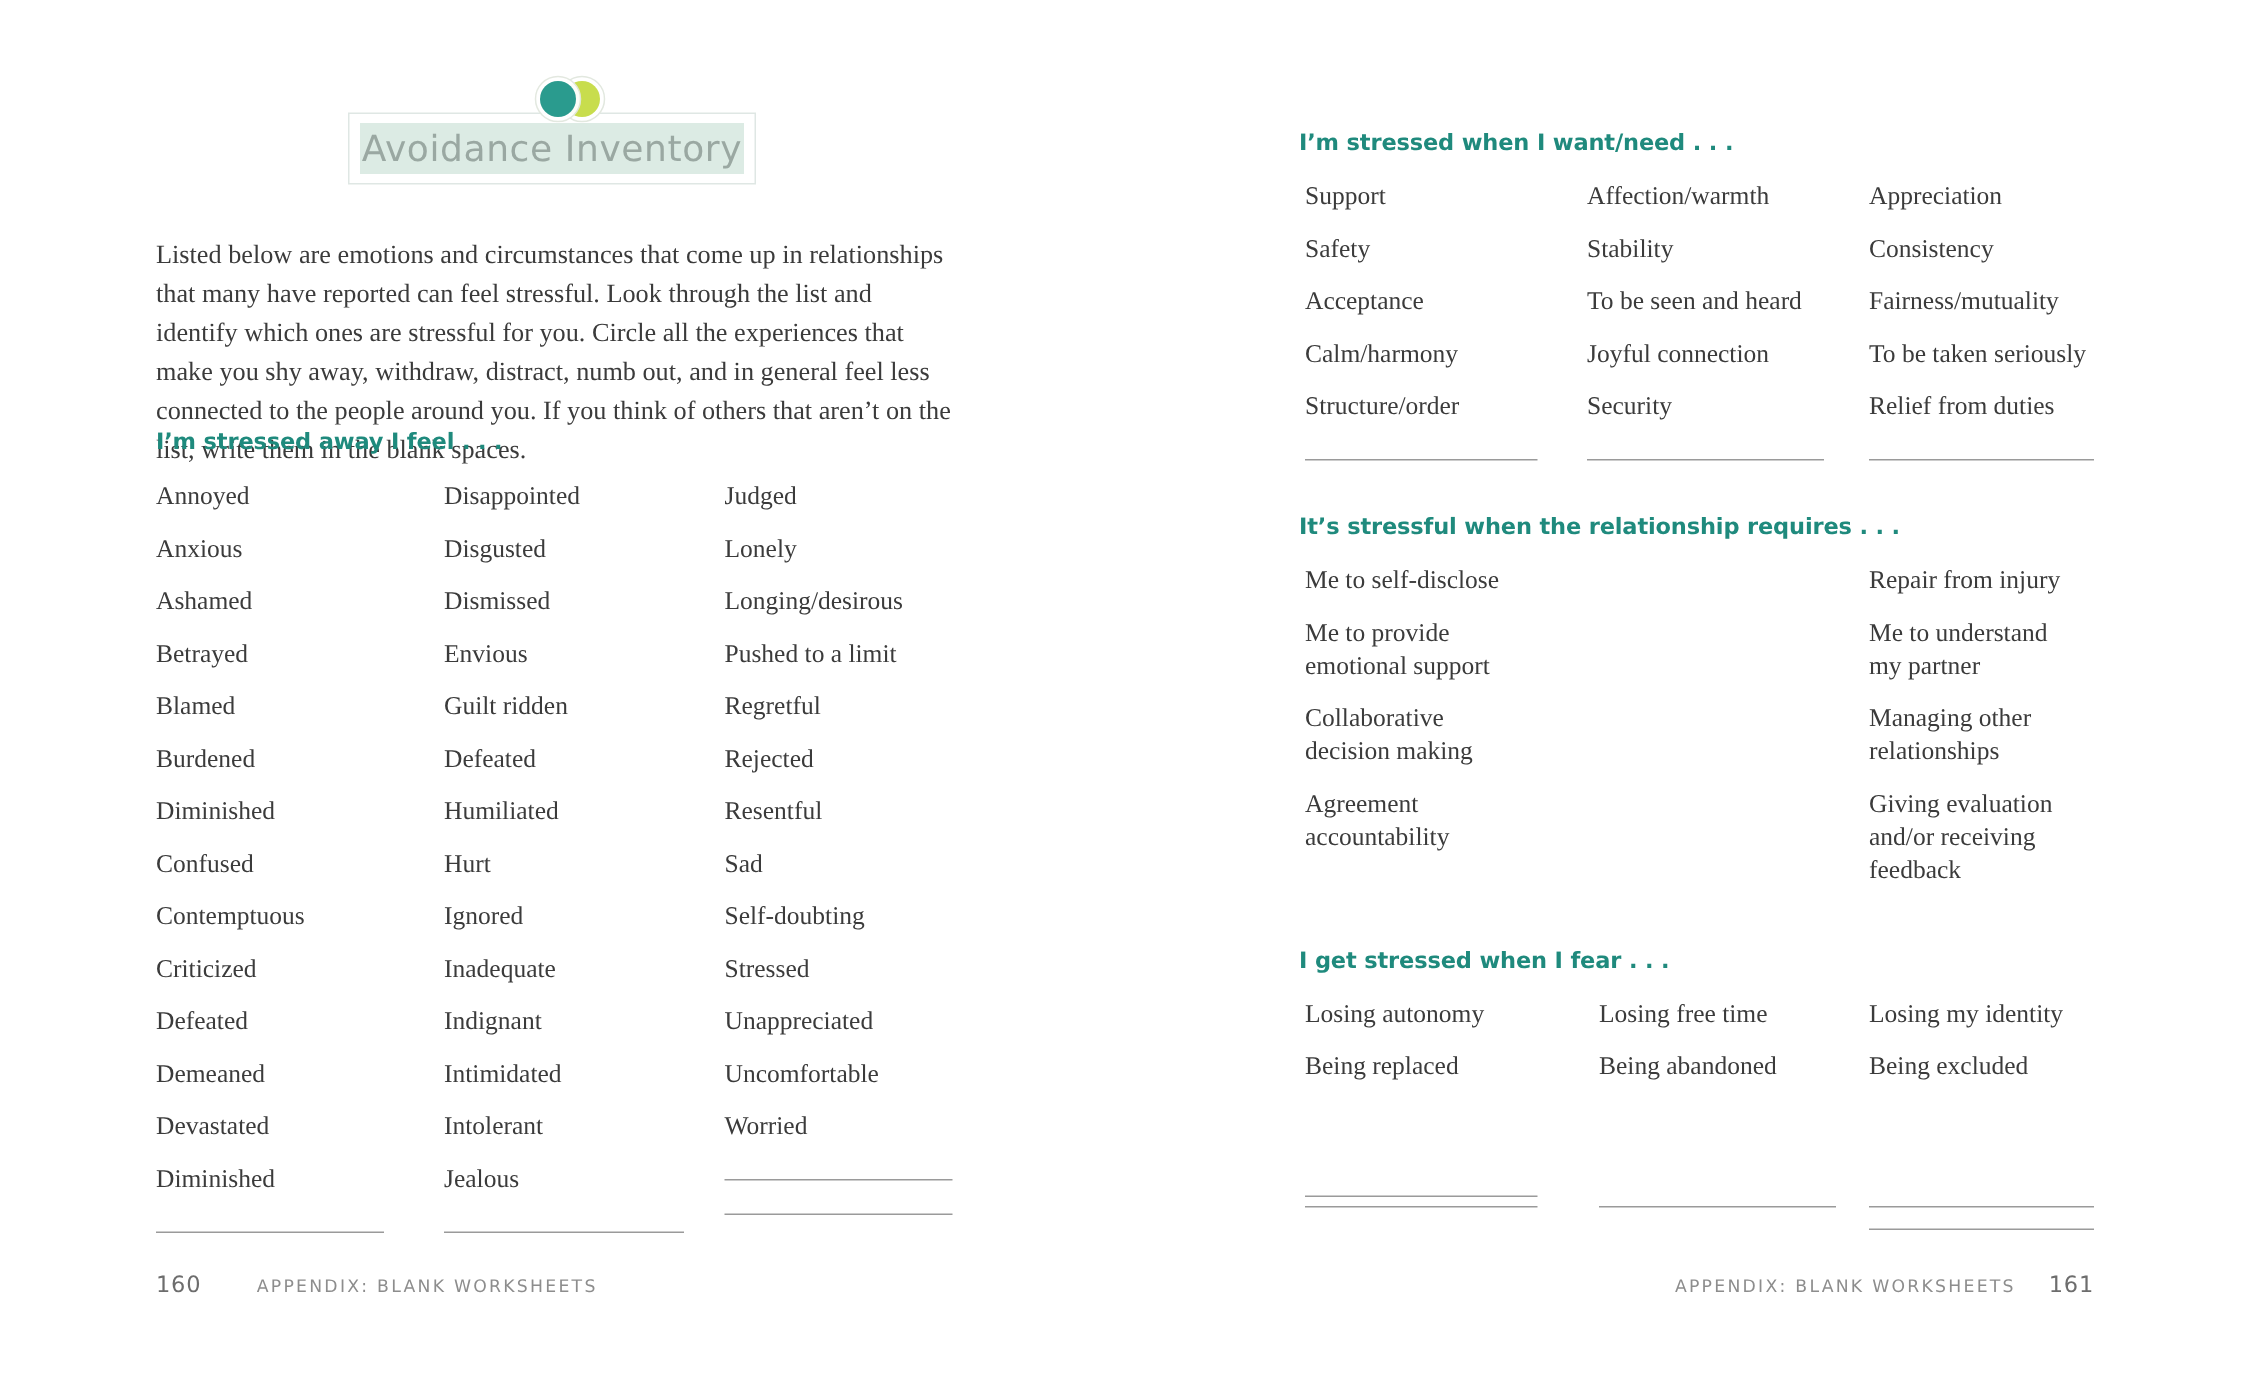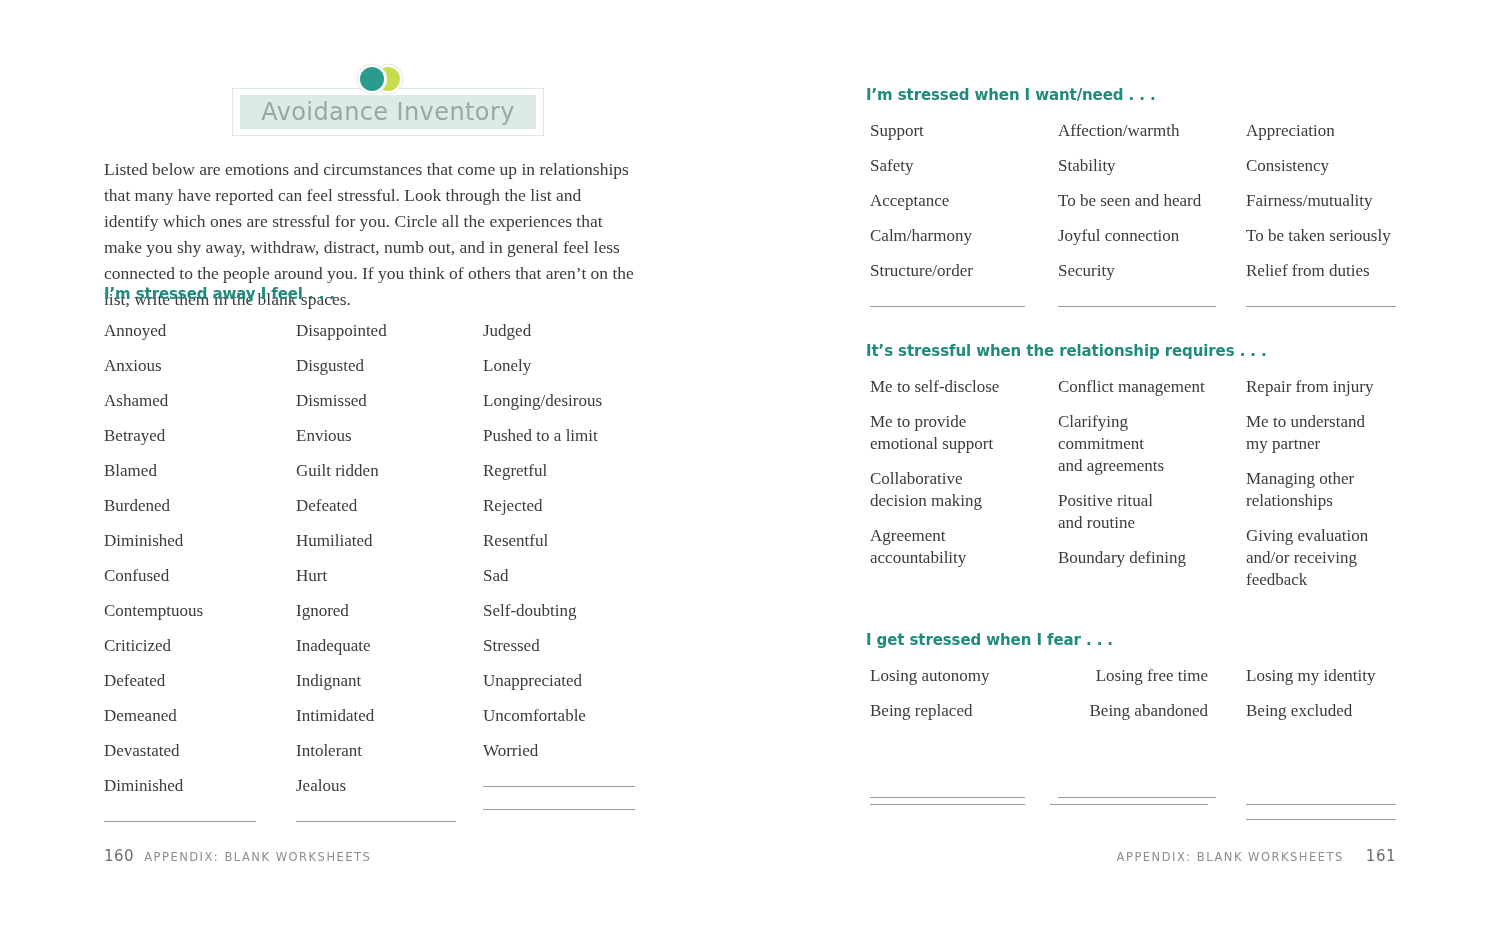--- a/index.html
+++ b/index.html
@@ -11,21 +11,21 @@
     overflow:hidden;
     position:relative;
   }
   .spread{position:absolute;inset:0;display:flex;}
   .page{position:relative;height:925px;}
   .page-left{width:750px;}
   .page-right{width:750px;}
 
   
   .title-wrap{
-    position:absolute;left:232px;top:88px;width:312px;height:48px;
+    position:absolute;left:232px;top:75px;width:272px;height:48px;
   }
   .title-frame{
     position:absolute;inset:0;
     border:1px solid #dfe7e4;
     background:#ffffff;
   }
   .title-fill{
     position:absolute;left:8px;top:7px;right:8px;bottom:7px;
     background:#dcebe4;
   }
@@ -80,21 +80,21 @@
     color:#8d8d8d;
     display:flex;align-items:baseline;
     white-space:nowrap;
   }
   .footer-left{left:104px;}
   .footer-right{right:104px;}
   .folio{
     font-size:15px;letter-spacing:.5px;color:#6d6d6d;
     font-family:"DejaVu Sans", sans-serif;
   }
-  .footer-left .folio{margin-right:10px;text-align:center;}
+  .footer-left .folio{margin-right:37px;text-align:center;}
   .footer-right .folio{margin-left:22px;}
 </style>
 </head>
 <body>
 
 <div class="spread">
 
   <div class="page page-left">
 
     <div class="title-wrap">
@@ -207,49 +207,40 @@
     <div class="col" style="left:120px;top:376px;width:155px;">
         <div class="item">Me to self-disclose</div>
         <div class="item">Me to provide
 emotional support</div>
         <div class="item">Collaborative
 decision making</div>
         <div class="item">Agreement
 accountability</div>
         <div class="blankline" style="margin-top: 228px; margin-bottom: 14px;"></div>
       </div>
-    <div class="col" style="left:308px;top:376px;width:158px;">
-        <div class="item">Conflict management</div>
-        <div class="item">Clarifying commitment
-and agreements</div>
-        <div class="item">Positive ritual
-and routine</div>
-        <div class="item">Boundary defining</div>
-        <div class="blankline" style="margin-top: 228px; margin-bottom: 14px;"></div>
-      </div>
     <div class="col" style="left:496px;top:376px;width:150px;">
         <div class="item">Repair from injury</div>
         <div class="item">Me to understand
 my partner</div>
         <div class="item">Managing other
 relationships</div>
         <div class="item">Giving evaluation
 and/or receiving
 feedback</div>
         <div class="blankline" style="margin-top: 228px; margin-bottom: 14px;"></div>
       </div>
 
     <div class="sec-head" style="left:116px;top:631px;">I get stressed when I fear . . .</div>
 
     <div class="col" style="left:120px;top:665px;width:155px;">
         <div class="item">Losing autonomy</div>
         <div class="item">Being replaced</div>
         <div class="blankline" style="margin-top: 82px; margin-bottom: 14px;"></div>
       </div>
-    <div class="col" style="left:300px;top:665px;width:158px;text-align:right;">
+    <div class="col" style="left:316px;top:665px;width:158px;">
         <div class="item">Losing free time</div>
         <div class="item">Being abandoned</div>
         <div class="blankline" style="margin-top: 82px; margin-bottom: 14px;"></div>
       </div>
     <div class="col" style="left:496px;top:665px;width:150px;">
         <div class="item">Losing my identity</div>
         <div class="item">Being excluded</div>
         <div class="blankline" style="margin-top: 82px; margin-bottom: 14px;"></div>
       </div>
 

